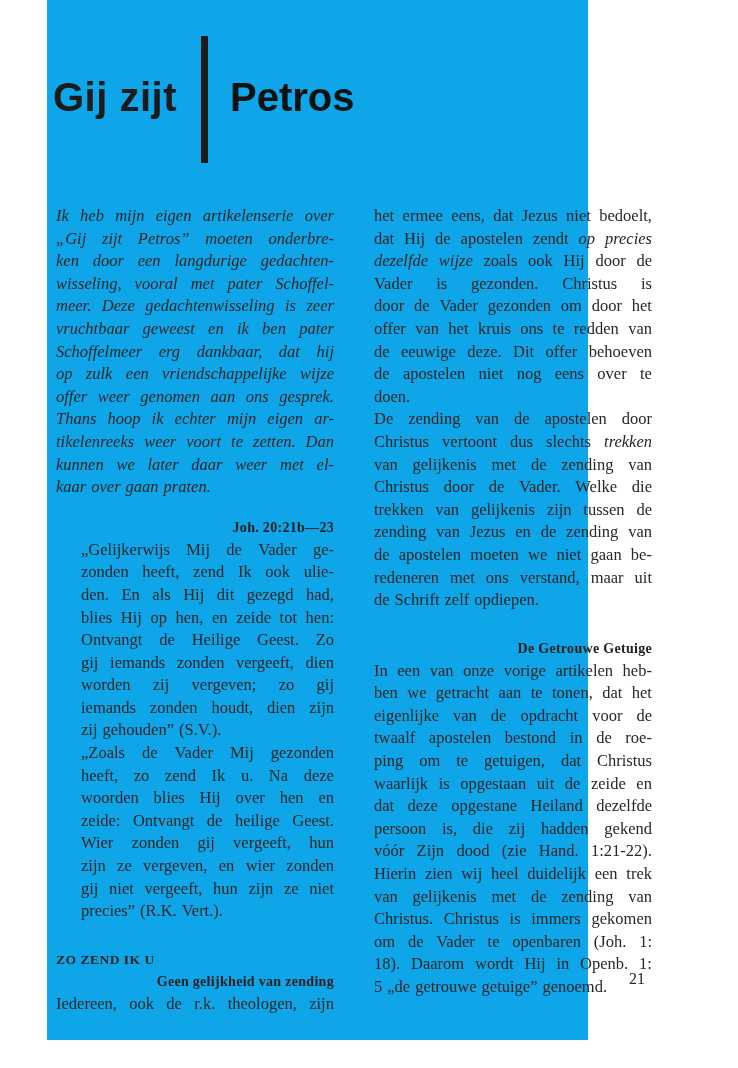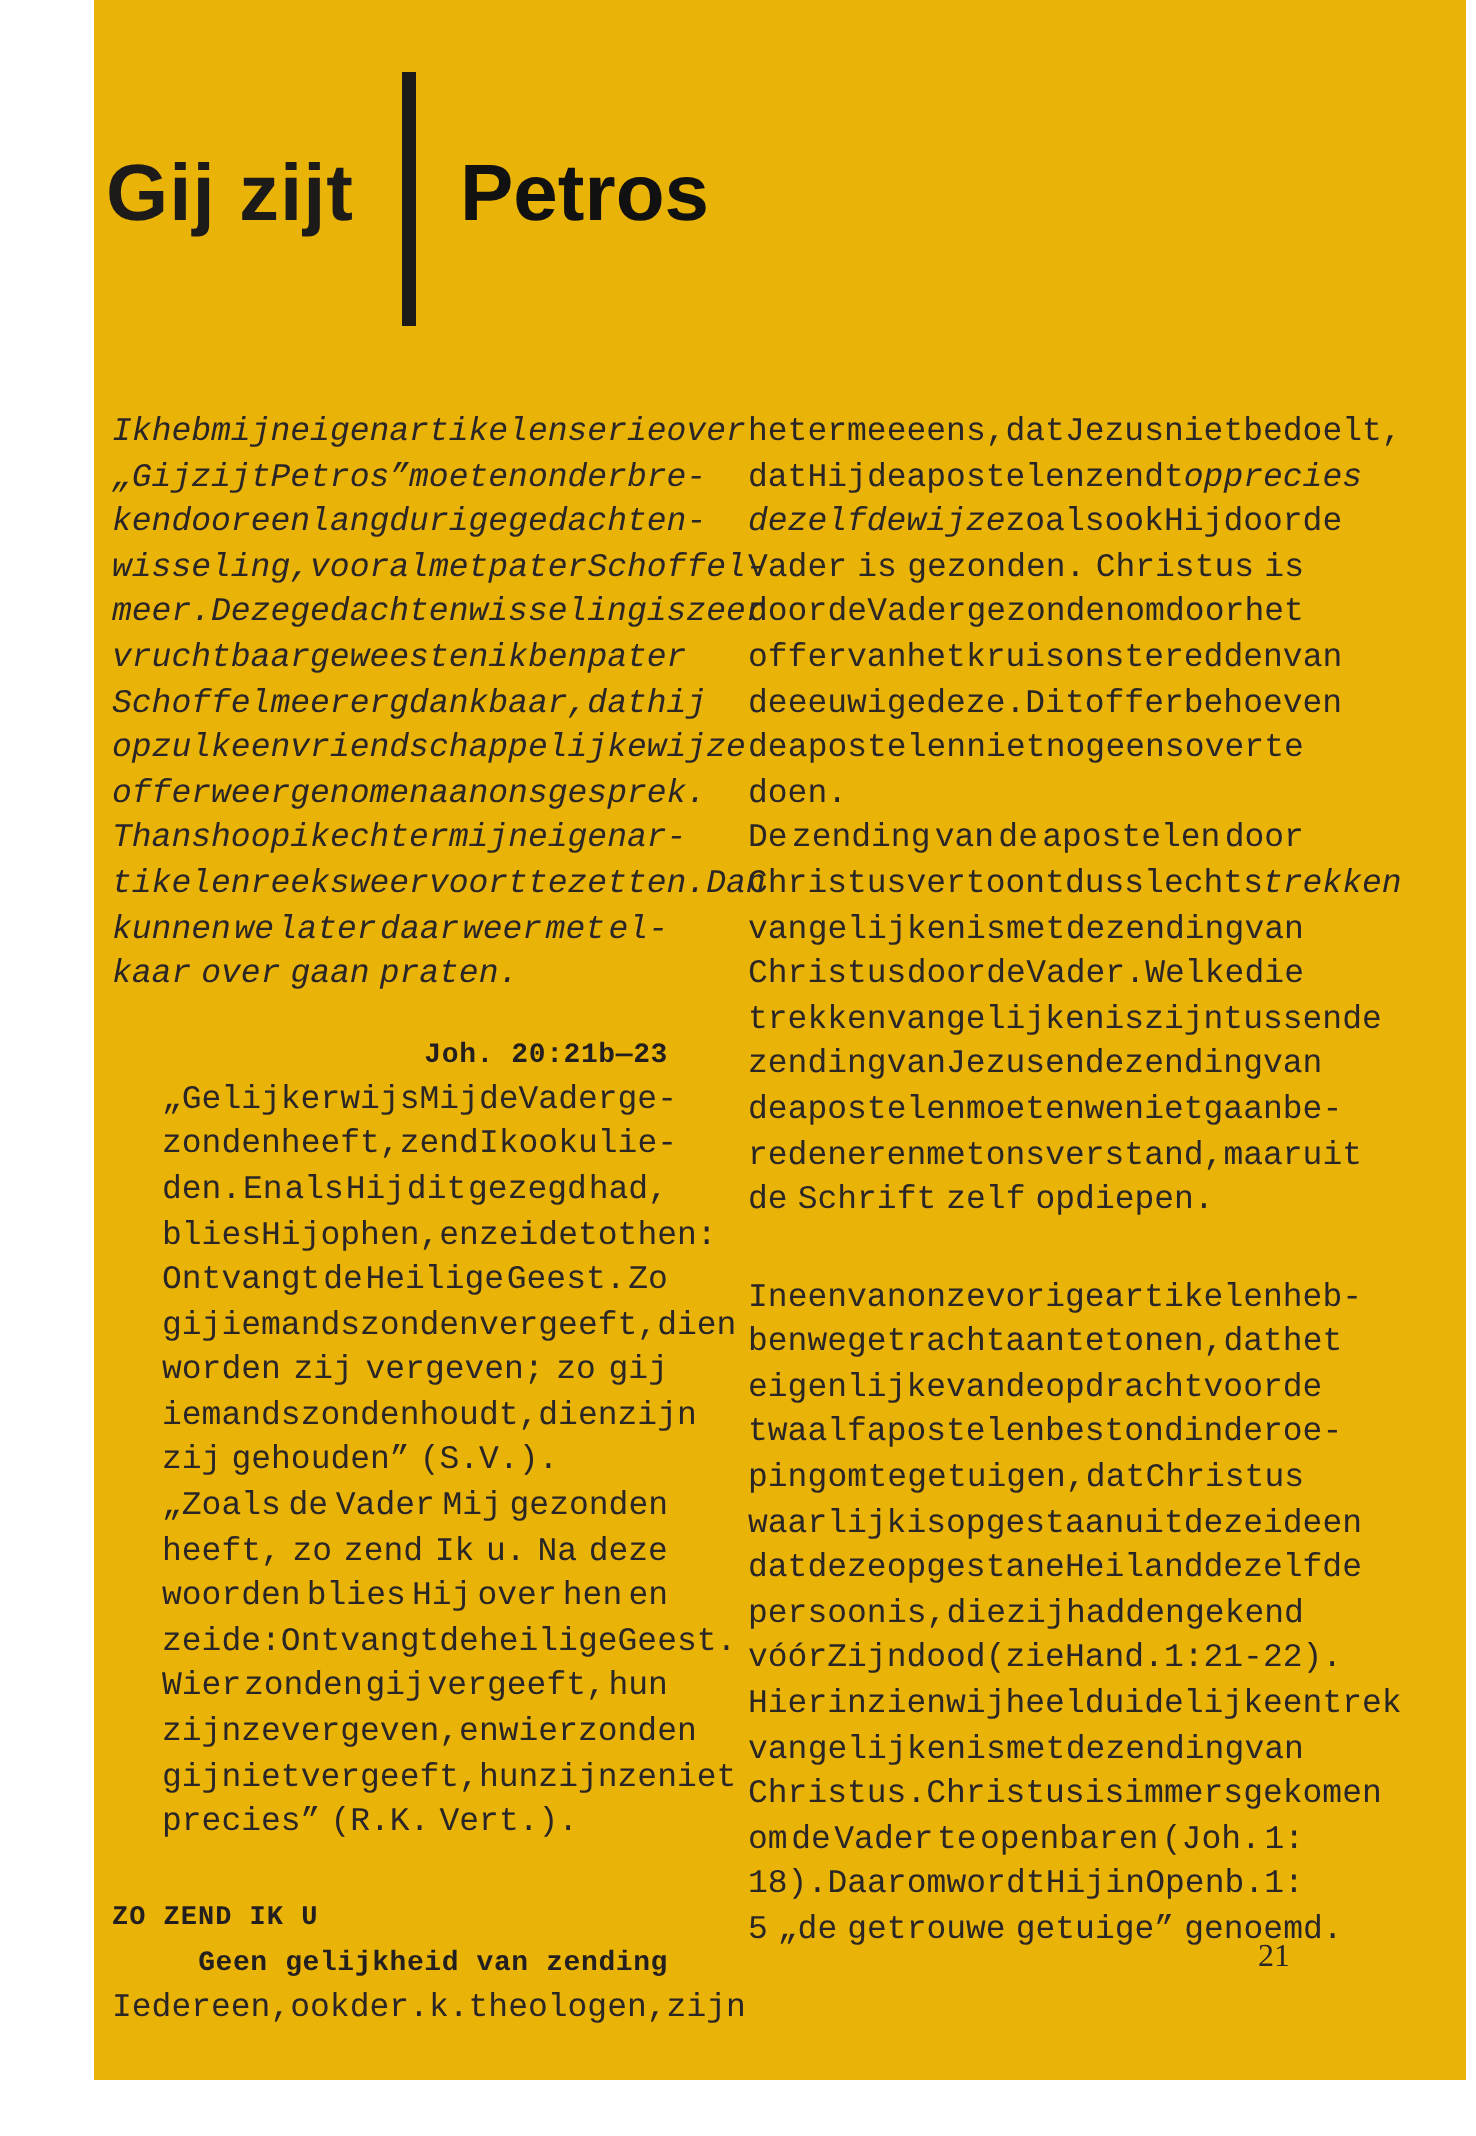--- a/index.html
+++ b/index.html
@@ -1,36 +1,36 @@
 <!DOCTYPE html>
 <html><head>
 <meta charset="utf-8">
 <style>
   html, body { margin: 0; padding: 0; background: #ffffff; }
   body { width: 738px; height: 1068px; position: relative; overflow: hidden; }
   .page {
-    position: absolute; left: 47px; top: 0; width: 686px; height: 1040px;
-    background: #eab308;
+    position: absolute; left: 47px; top: 0; width: 541px; height: 1040px;
+    background: #0ea5e9;
   }
   .title-row { position: absolute; left: 0; top: 0; width: 643px; height: 170px; }
   .title-left {
     position: absolute; left: 6px; top: 73px;
     font-family: "Liberation Sans", sans-serif; font-weight: bold; font-size: 40px;
     color: #1d1a1a; letter-spacing: 0.5px; line-height: 48px;
   }
   .title-bar {
     position: absolute; left: 154px; top: 36px; width: 7px; height: 127px;
     background: #1d1a1a;
   }
   .title-right {
     position: absolute; left: 183px; top: 73px;
     font-family: "Liberation Sans", sans-serif; font-weight: bold; font-size: 40px;
     color: #111; line-height: 48px;
   }
-  .col { position: absolute; font-family: Liberation Mono, monospace; color: #2b2626; }
+  .col { position: absolute; font-family: Liberation Serif, serif; color: #2b2626; }
   .col-left { left: 9px; top: 205px; width: 278px; }
   .col-right { left: 327px; top: 205px; width: 278px; }
   .line { display: flex; justify-content: space-between; font-size: 16.5px; line-height: 22.6px; white-space: nowrap; height: 22.6px; }
   .line.last { justify-content: flex-start; text-align: center; }
   .line.last span { margin-right: 5px; }
   .italic { font-style: italic; }
   .indent { padding-left: 25px; }
   .sub-head {
     font-weight: bold; font-size: 14px; text-align: right; line-height: 22px; height: 22px; color: #231f1f;
     letter-spacing: 0.3px;
@@ -447,20 +447,21 @@
           <span>uit</span>
         </div>
         <div class="line last">
           <span>de</span>
           <span>Schrift</span>
           <span>zelf</span>
           <span>opdiepen.</span>
         </div>
       </div>
     <div class="gap-l"></div>
+    <div class="sub-head">De Getrouwe Getuige</div>
     <div>
         <div class="line">
           <span>In</span>
           <span>een</span>
           <span>van</span>
           <span>onze</span>
           <span>vorige</span>
           <span>artikelen</span>
           <span>heb-</span>
         </div>

